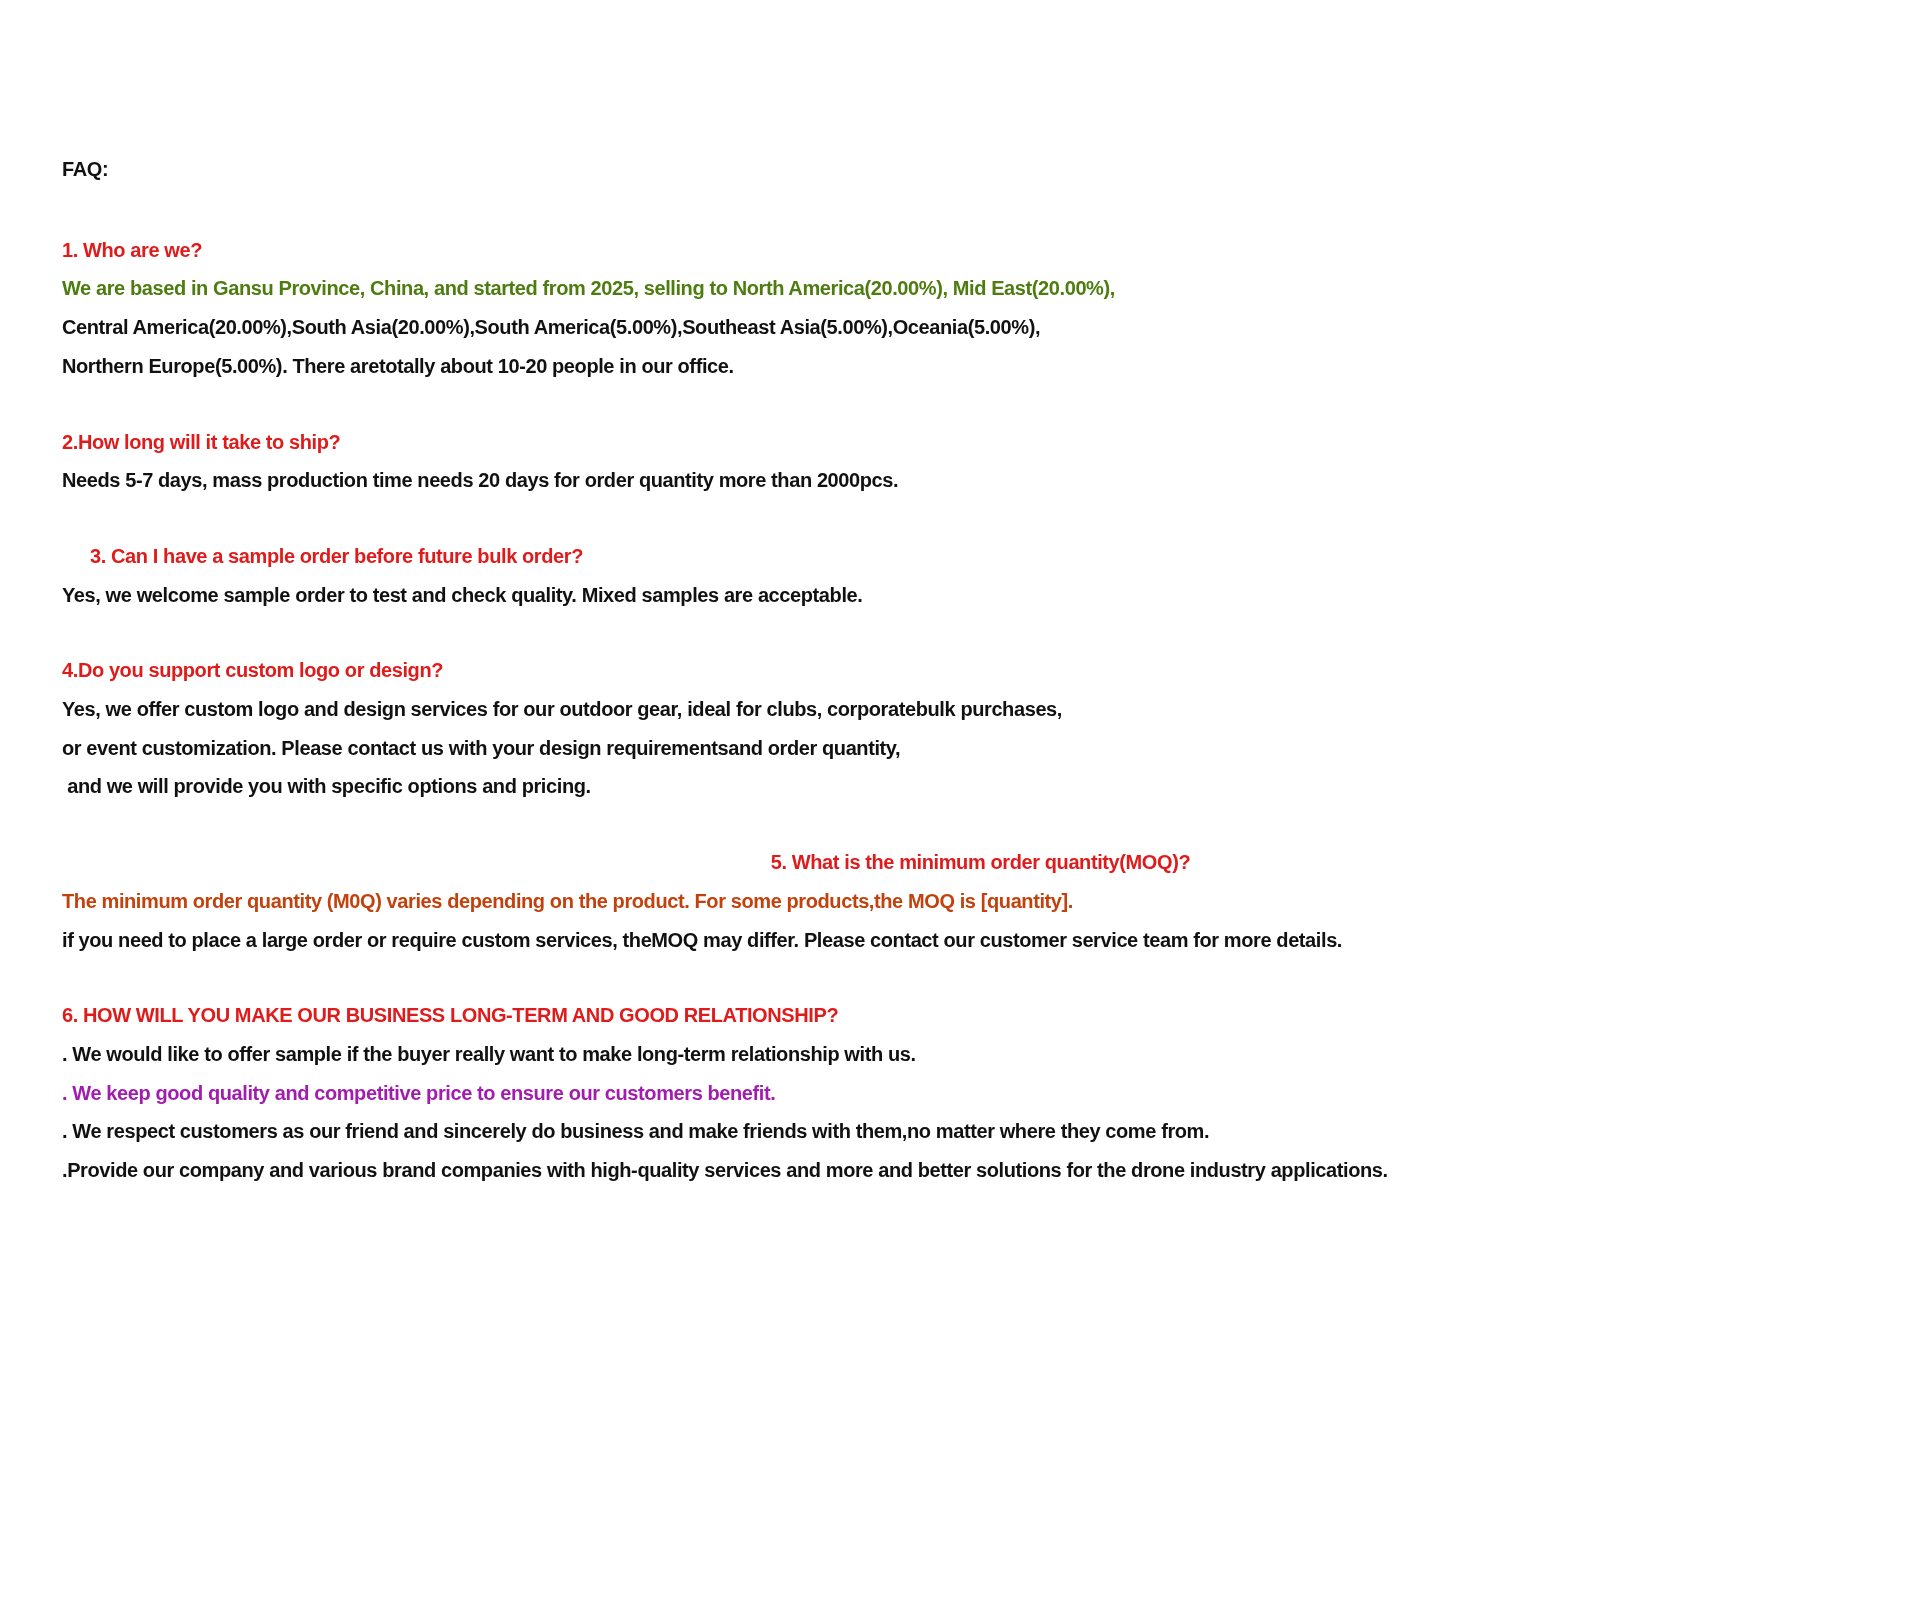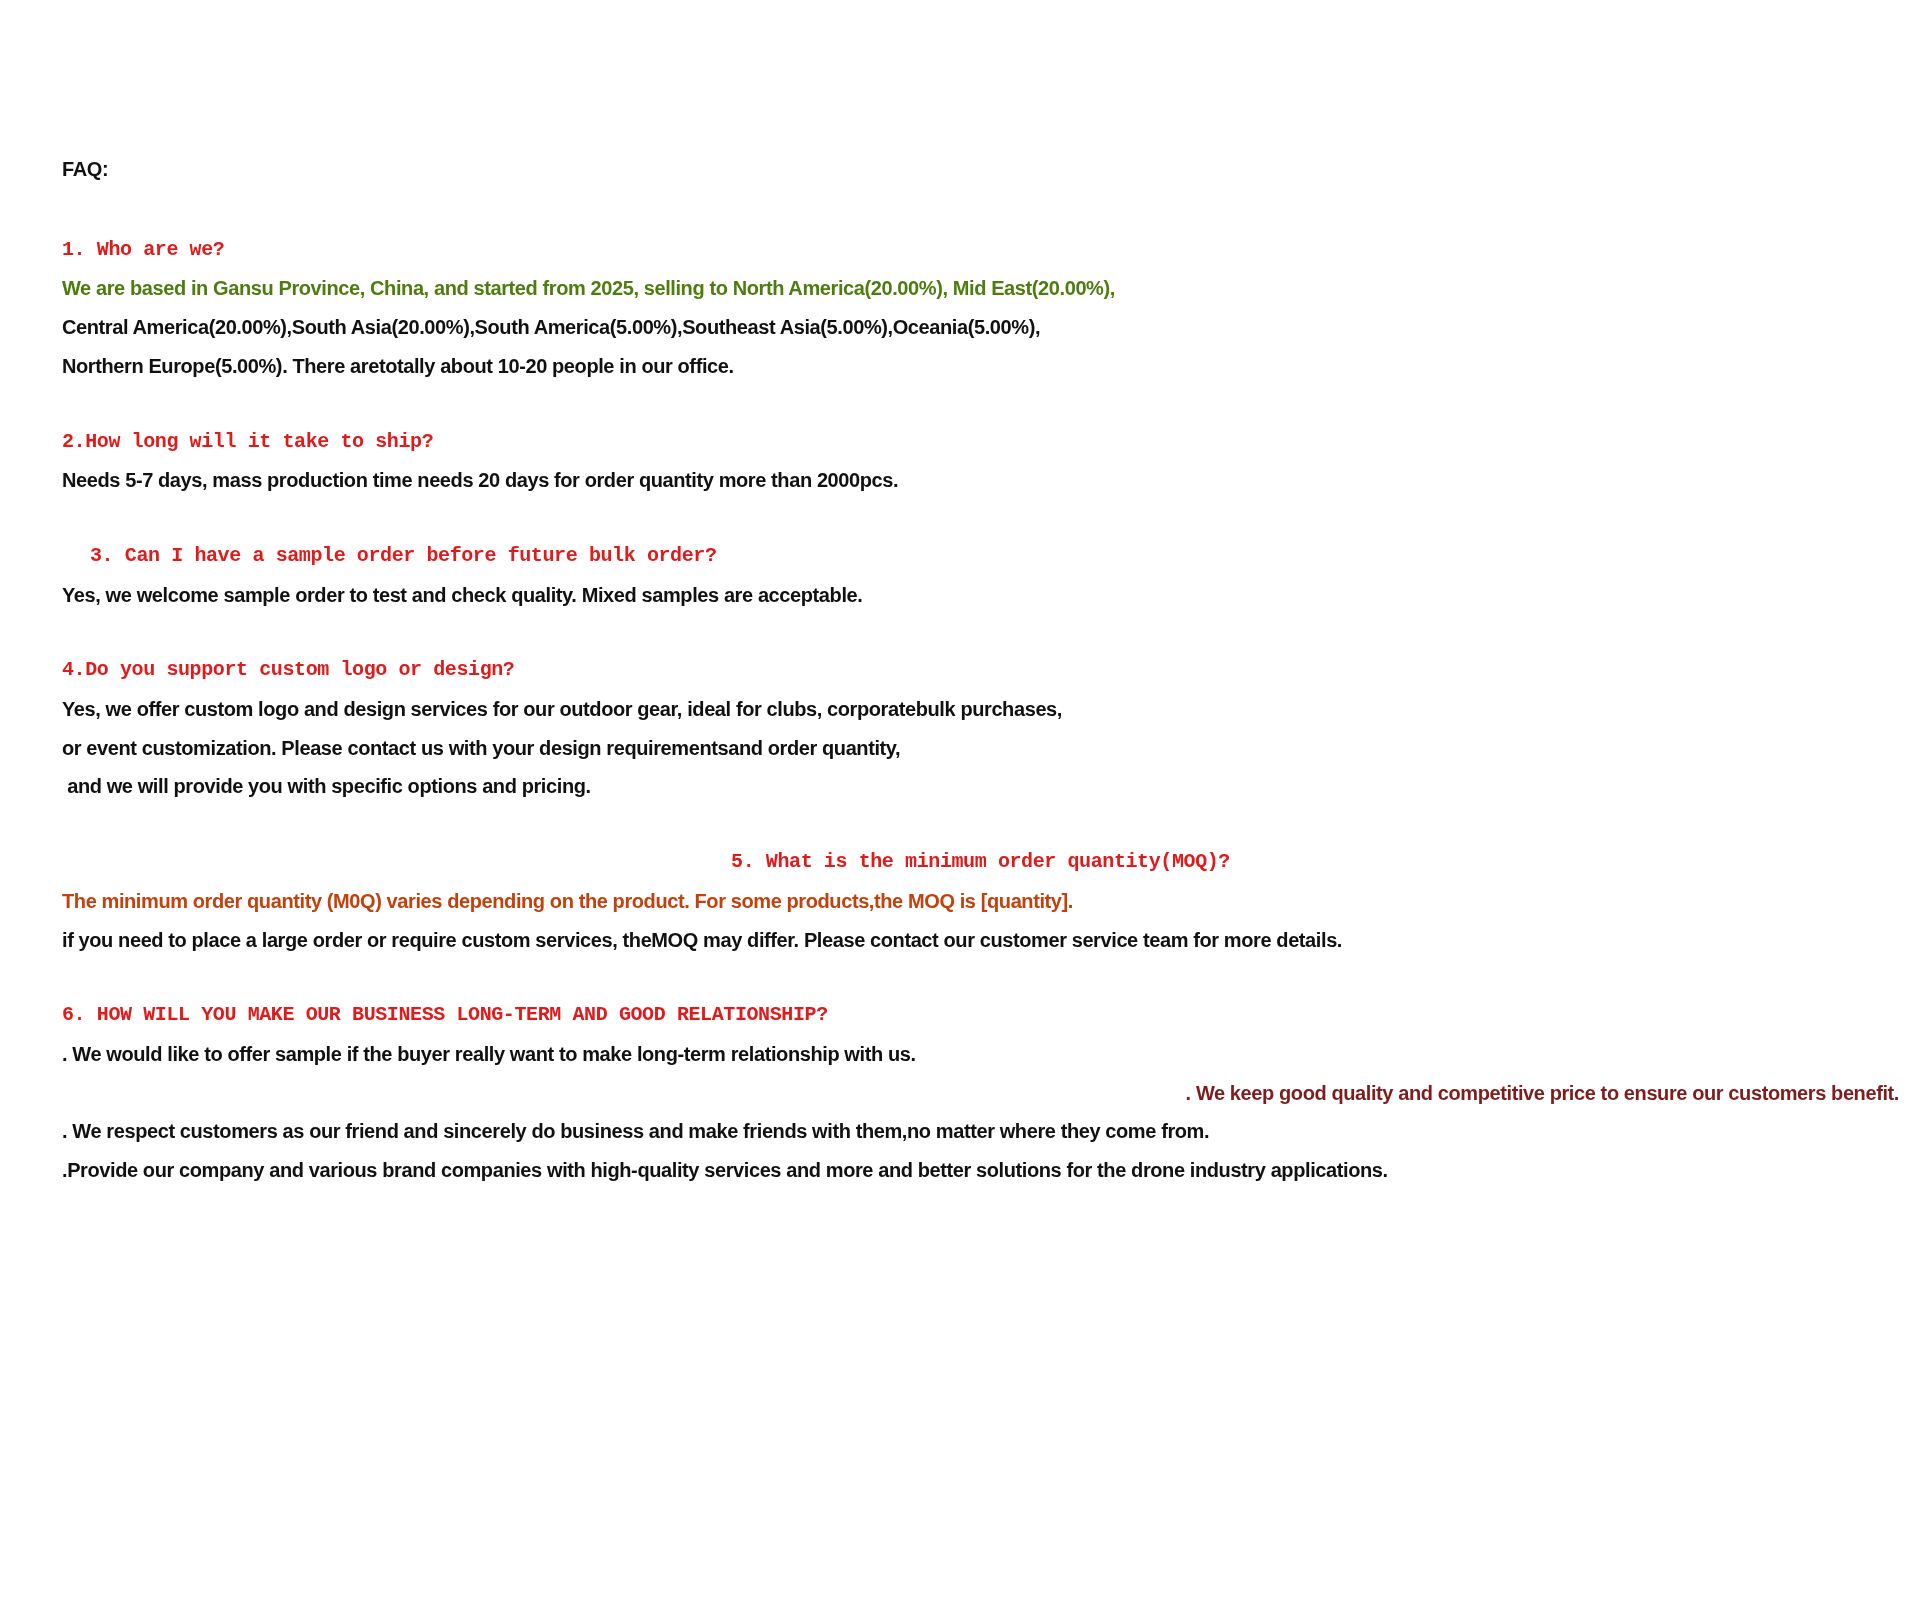--- a/index.html
+++ b/index.html
@@ -27,21 +27,20 @@
   }
   .faq-section {
     margin-top: 37px;
   }
   .faq-section.first {
     margin-top: 42px;
   }
   .q {
     color: #e01b1b;
     white-space: pre;
-    font-family: Liberation Mono, monospace;
   }
   .a {
     color: #111111;
     white-space: pre;
   }
 </style>
 </head>
 <body>
 
 <div class="doc">
@@ -74,18 +73,18 @@
 
   <section class="faq-section">
     <div class="q" style="color: rgb(224, 27, 27); text-align: center;">5. What is the minimum order quantity(MOQ)?</div>
     <div class="a" style="color: #c2410c;">The minimum order quantity (M0Q) varies depending on the product. For some products,the MOQ is [quantity].</div>
     <div class="a" style="color: rgb(17, 17, 17);">if you need to place a large order or require custom services, theMOQ may differ. Please contact our customer service team for more details.</div>
   </section>
 
   <section class="faq-section">
     <div class="q" style="color: rgb(224, 27, 27);">6. HOW WILL YOU MAKE OUR BUSINESS LONG-TERM AND GOOD RELATIONSHIP?</div>
     <div class="a" style="color: rgb(17, 17, 17);">. We would like to offer sample if the buyer really want to make long-term relationship with us.</div>
-    <div class="a" style="color: #7f1d1d; text-align: right;">. We keep good quality and competitive price to ensure our customers benefit.</div>
+    <div class="a" style="color: #a21caf;">. We keep good quality and competitive price to ensure our customers benefit.</div>
     <div class="a" style="color: rgb(17, 17, 17);">. We respect customers as our friend and sincerely do business and make friends with them,no matter where they come from.</div>
     <div class="a" style="color: rgb(17, 17, 17);">.Provide our company and various brand companies with high-quality services and more and better solutions for the drone industry applications.</div>
   </section>
 
 </div>
 
 </body></html>

